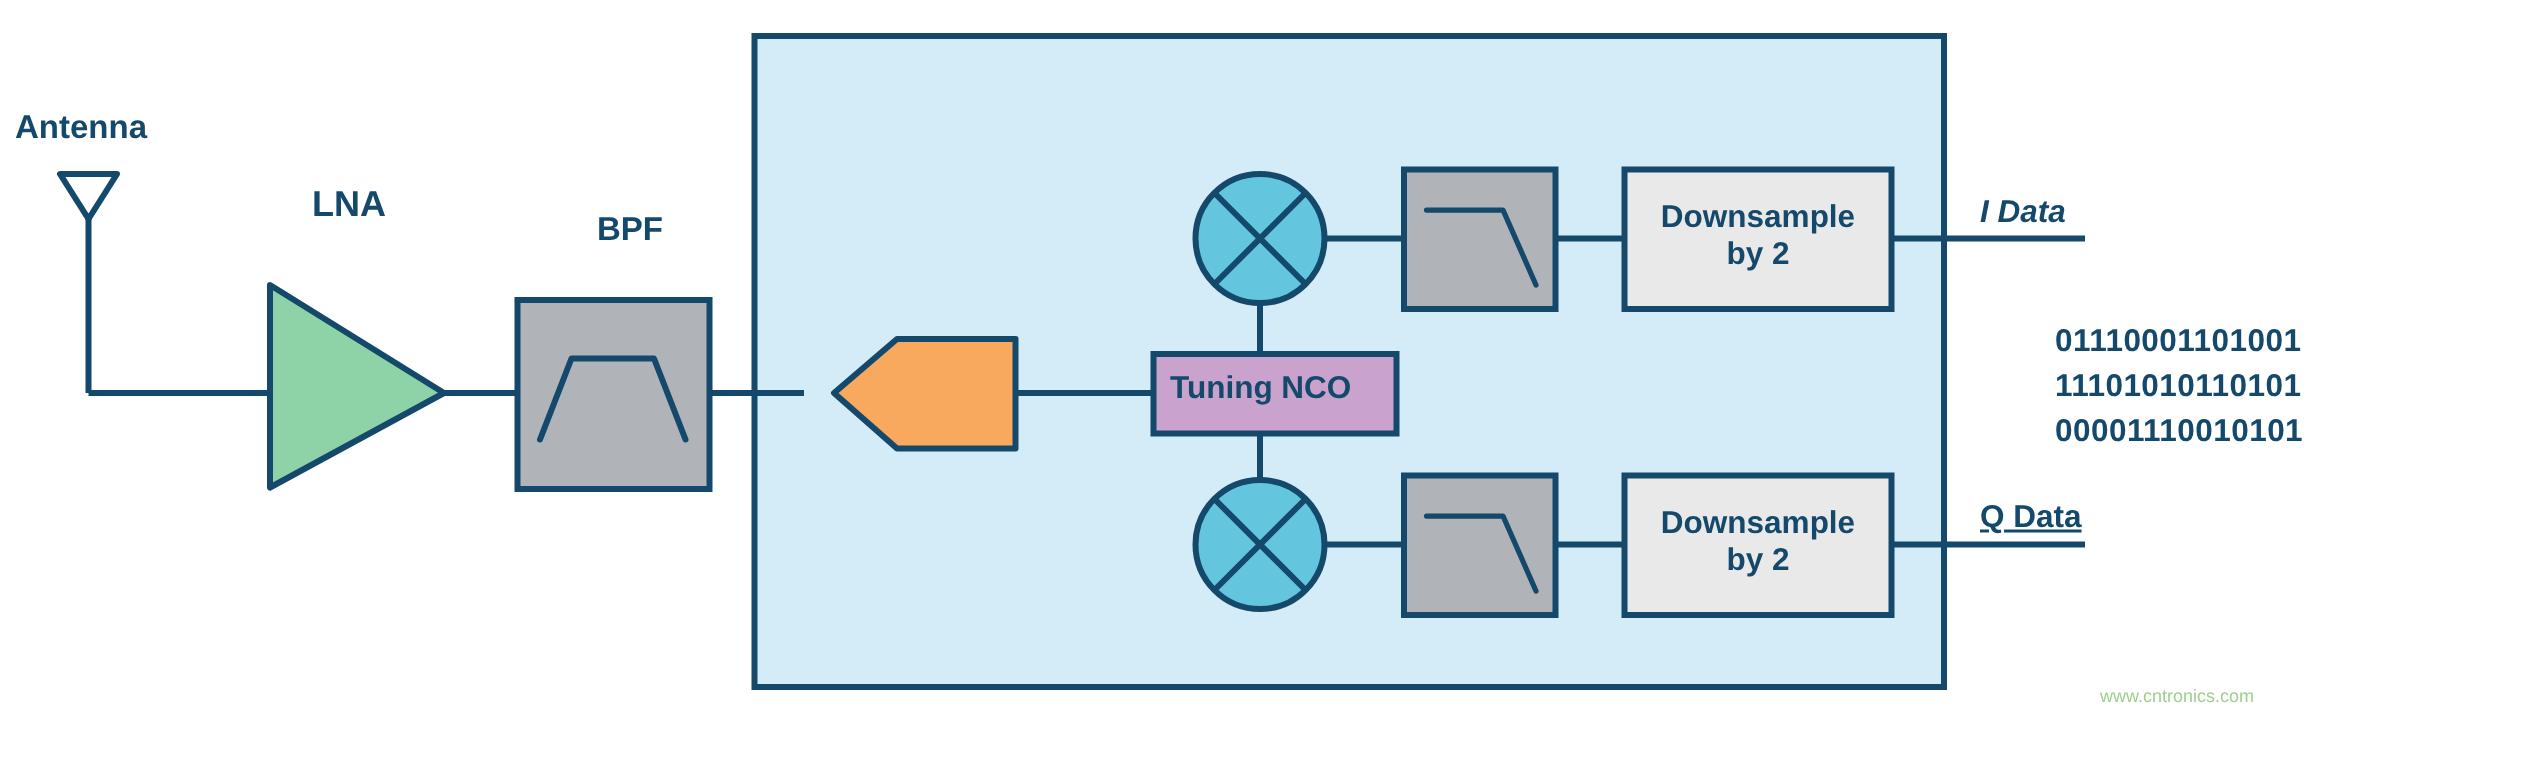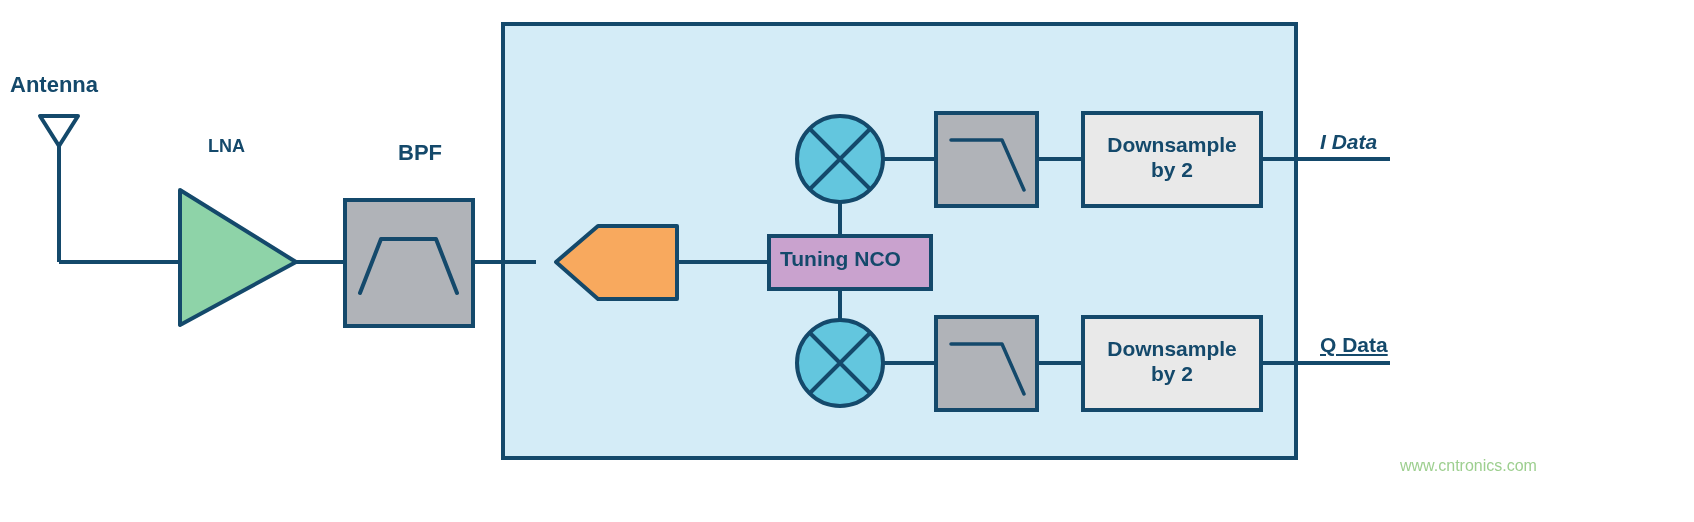--- a/index.html
+++ b/index.html
@@ -26,21 +26,21 @@
   }
   .lbl {
     position: absolute;
     color: #14496b;
     font-family: "Liberation Sans", sans-serif;
     font-weight: bold;
     white-space: pre;
     line-height: 1.18;
   }
   .lbl-antenna { left: 10px;  top: 72px;  font-size: 22px; }
-  .lbl-lna     { left: 208px; top: 136px; font-size: 18px; }
+  .lbl-lna     { left: 208px; top: 123px; font-size: 24px; }
   .lbl-bpf     { left: 398px; top: 140px; font-size: 22px; }
   .lbl-rfadc   { left: 800px; top: 55px;  font-size: 21px; }
   .lbl-nco     { left: 780px; top: 247px; font-size: 21px; text-align: right; }
   .lbl-idata   { left: 1320px; top: 130px; font-size: 21px; font-style: italic; }
   .lbl-qdata   { left: 1320px; top: 333px; font-size: 21px; text-decoration: underline; }
   .lbl-ds1     { left: 1098px; top: 133px; font-size: 21px; text-align: center; width: 148px; }
   .lbl-ds2     { left: 1098px; top: 337px; font-size: 21px; text-align: center; width: 148px; }
   .bits {
     position: absolute;
     left: 1370px;
@@ -49,21 +49,21 @@
     font-weight: bold;
     color: #14496b;
     letter-spacing: 0.3px;
     line-height: 1.42;
     white-space: pre;
   }
   .watermark {
     position: absolute;
     left: 1400px;
     top: 457px;
-    font-size: 16px;
+    font-size: 12px;
     color: #9dcf8f;
     font-family: "Liberation Sans", sans-serif;
     white-space: pre;
   }
 </style>
 </head>
 <body>
 
 <div id="stage">
 
@@ -148,16 +148,19 @@
   <div class="lbl lbl-ds1">Downsample
 by 2</div>
 
   <div class="lbl lbl-ds2">Downsample
 by 2</div>
 
   <div class="lbl lbl-idata">I Data</div>
 
   <div class="lbl lbl-qdata">Q Data</div>
 
+  <div class="bits">01110001101001
+11101010110101
+00001110010101</div>
 
   <div class="watermark">www.cntronics.com</div>
 
 </div>
 
 </body></html>

